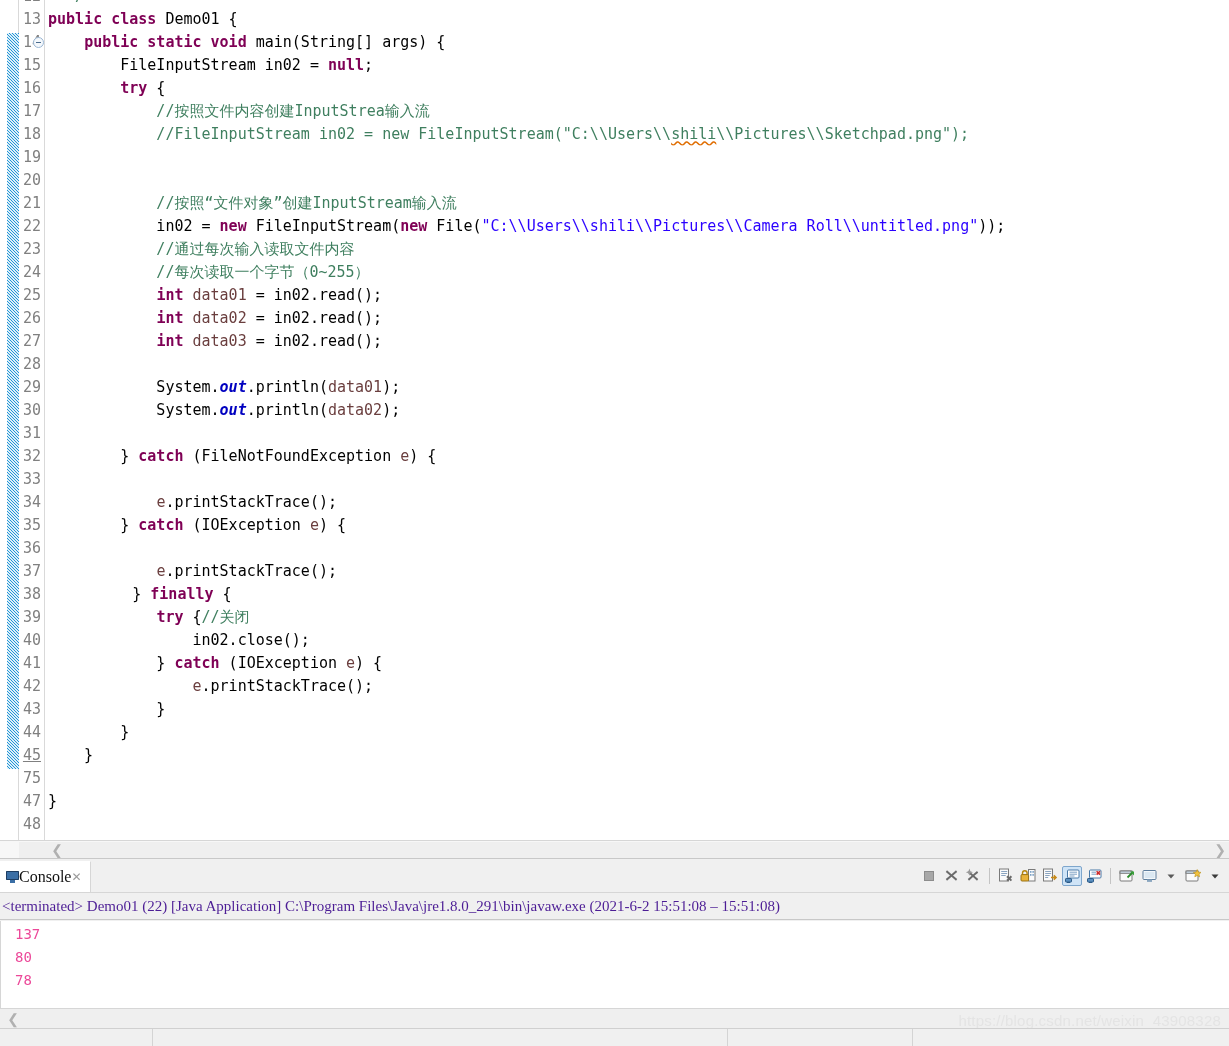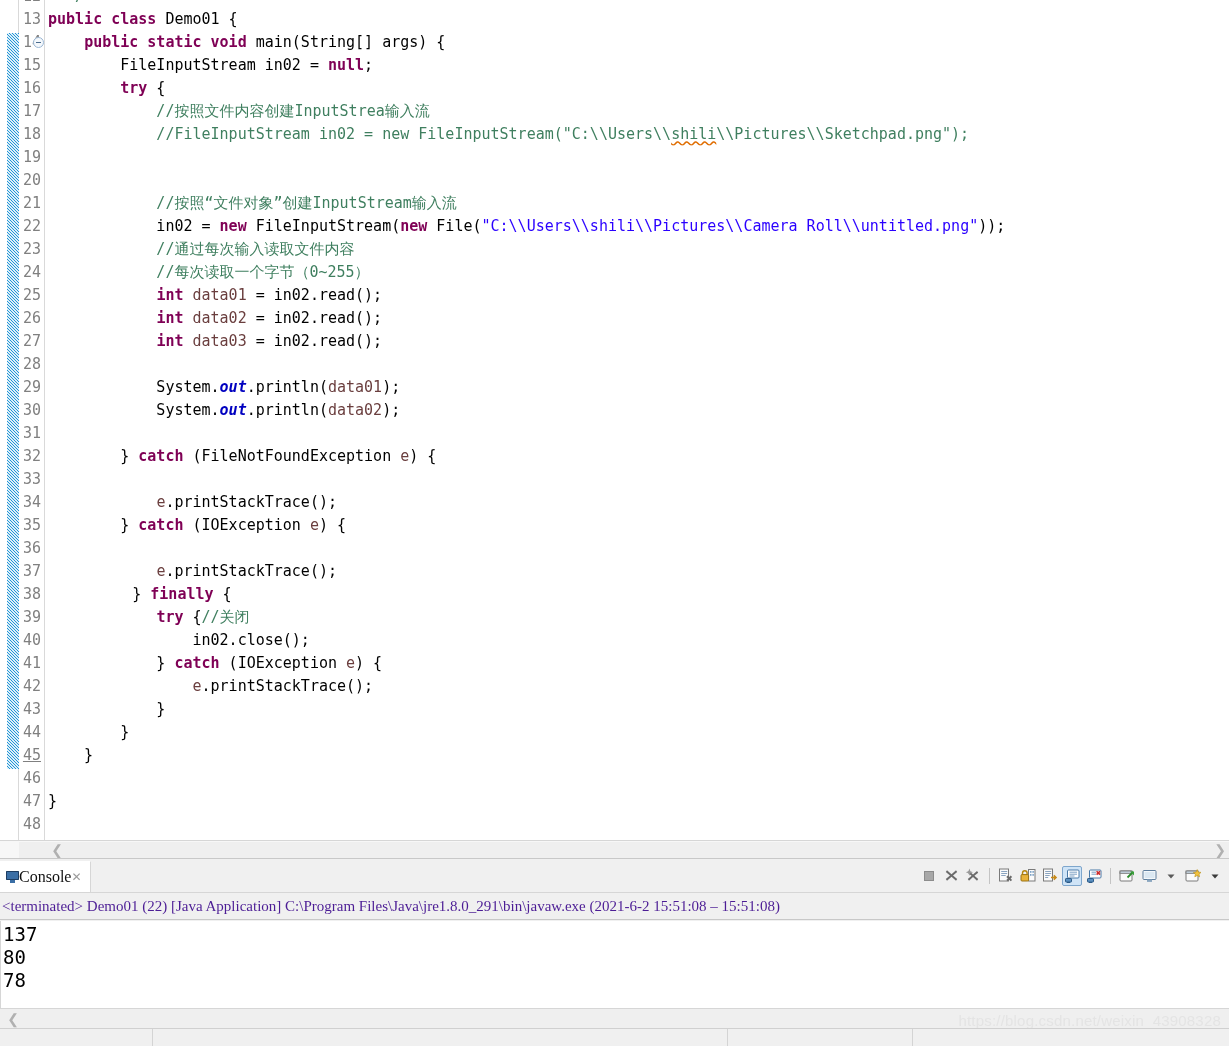--- a/index.html
+++ b/index.html
@@ -152,21 +152,21 @@
     border-bottom:1px solid #c8c8c8;
   }
   .console-out{
     position:absolute; left:0; top:62px; right:0; height:88px;
     background:#ffffff; overflow:hidden;
     padding:2px 0 0 2px;
     border-left:1px solid #d6d6d6;
   }
   .out-line{
     font-family:"DejaVu Sans Mono","Liberation Mono",monospace;
-    font-size:19px; line-height:23px; color:#000000; white-space:pre;
+    font-size:14px; line-height:23px; color:#ec4899; white-space:pre;margin-left:12px;
   }
   .console-hscroll{
     position:absolute; left:0; bottom:0; width:1229px; height:20px;
     background:#efefef; border-top:1px solid #d6d6d6;
   }
   .watermark{
     position:absolute; right:8px; top:3px;
     font-size:15px; color:#e4e4e4; letter-spacing:0.2px;
     font-family:"Liberation Sans", sans-serif;
   }
@@ -223,21 +223,21 @@
           <div class="ln" style="top: 537px;">36</div>
           <div class="ln" style="top: 560px;">37</div>
           <div class="ln" style="top: 583px;">38</div>
           <div class="ln" style="top: 606px;">39</div>
           <div class="ln" style="top: 629px;">40</div>
           <div class="ln" style="top: 652px;">41</div>
           <div class="ln" style="top: 675px;">42</div>
           <div class="ln" style="top: 698px;">43</div>
           <div class="ln" style="top: 721px;">44</div>
           <div class="ln" style="top: 744px; text-decoration: underline;">45</div>
-          <div class="ln" style="top: 767px;">46</div>
+          <div class="ln" style="top: 767px;">75</div>
           <div class="ln" style="top: 790px;">47</div>
           <div class="ln" style="top: 813px;">48</div>
         </div>
 
       <div class="code-area" id="codearea">
           <div class="row" style="top: -15px;"><span class="txt"><span class="">  </span><span class="cmt">*/</span></span></div>
           <div class="row" style="top: 8px;"><span class="txt"><span class="kw">public class </span><span class="">Demo01 {</span></span></div>
           <div class="row" style="top: 31px;"><span class="txt"><span class="">    </span><span class="kw">public static void </span><span class="">main(String[] args) {</span></span></div>
           <div class="row" style="top: 54px;"><span class="txt"><span class="">        FileInputStream in02 = </span><span class="kw">null</span><span class="">;</span></span></div>
           <div class="row" style="top: 77px;"><span class="txt"><span class="">        </span><span class="kw">try</span><span class=""> {</span></span></div>

